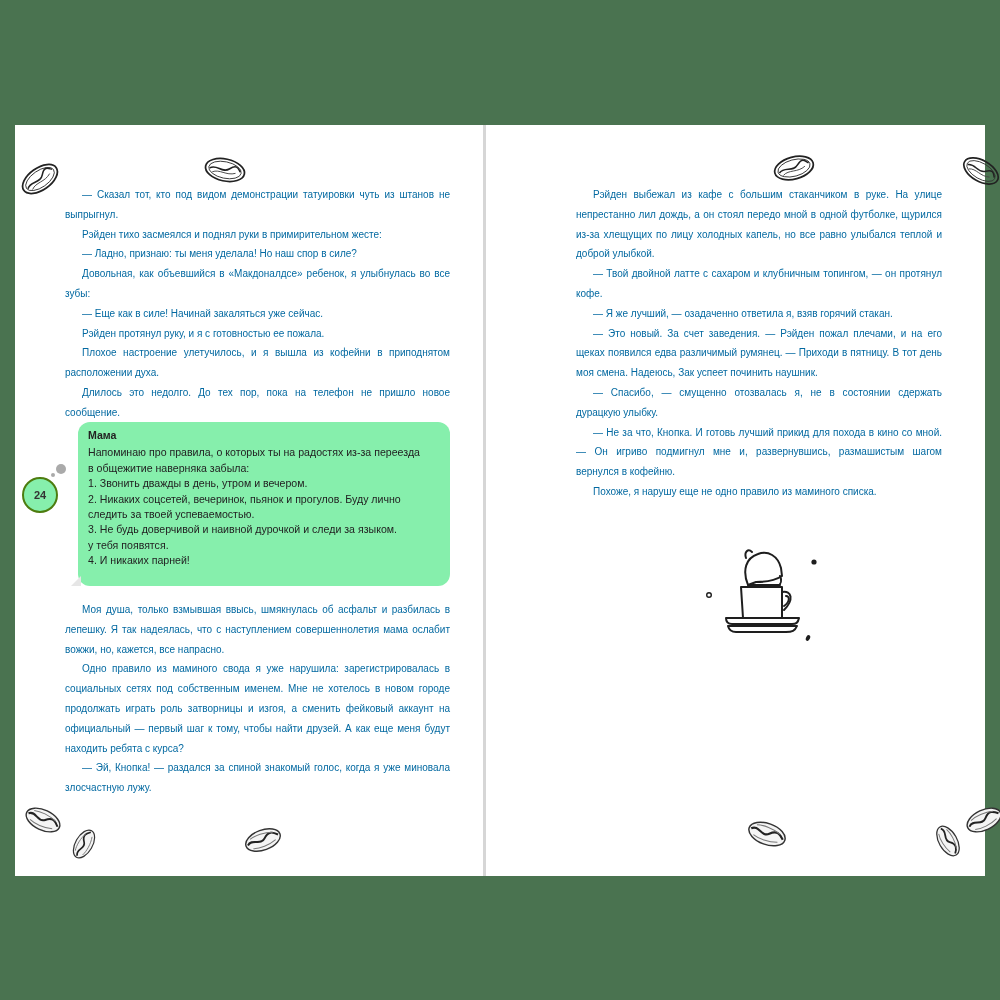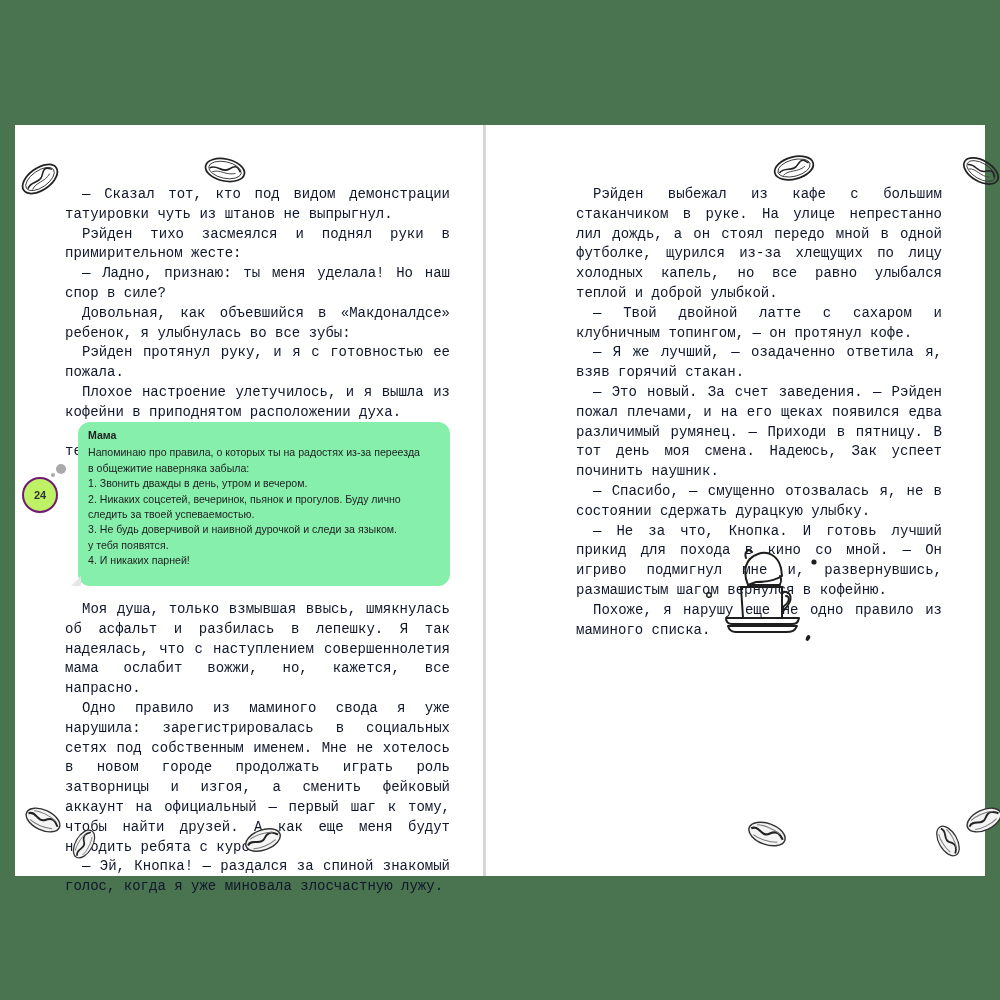--- a/index.html
+++ b/index.html
@@ -11,46 +11,46 @@
     position:absolute; left:15px; top:125px; width:970px; height:751px; background:#ffffff;
   }
   .gutter {
     position:absolute; left:468px; top:0; width:3px; height:751px; background:#d6d6d6;
   }
   .page { position:absolute; top:0; height:751px; }
   .page-left { left:0; width:468px; }
   .page-right { left:471px; width:499px;margin-left:46px; }
 
   .text-col {
-    position:absolute; color:#0f172a;
-    font-family:Liberation Mono, monospace; font-size:14px; line-height:19.8px;
+    position:absolute; color:#0369a1;
+    font-family:Liberation Sans, sans-serif; font-size:10px; line-height:19.8px;
   }
   .page-left .text-col { left:50px; width:385px; }
   .page-right .text-col { left:44px; width:366px; }
   .para { margin:0; text-align:justify; text-indent:17px; }
 
   .bubble {
     position:absolute; left:63px; top:297px; width:372px; height:164px;
     background:#86efac; border-radius:12px;
     font-family:"Liberation Sans", sans-serif; font-size:10.6px; line-height:15.4px; color:#222;
     padding:6px 10px 0 10px; box-sizing:border-box;
   }
   .bubble::after {
     content:""; position:absolute; left:-7px; bottom:0; width:0; height:0;
     border-bottom:10px solid #e6e6e6; border-left:10px solid transparent;
   }
   .bubble .sender { font-weight:bold; margin-bottom:2px; }
   .bubble .line { white-space:nowrap; }
 
   .page-num {
     position:absolute; left:7px; top:352px; width:36px; height:36px; border-radius:50%;
-    border:2px solid #701a75; box-sizing:border-box;
+    border:2px solid #4d7c0f; box-sizing:border-box;
     display:flex; align-items:center; justify-content:center;
     font-family:"Liberation Sans", sans-serif; font-weight:bold; font-size:11px; color:#333;
-    background:#bef264;
+    background:#86efac;
   }
   .dot { position:absolute; border-radius:50%; background:#aaa; }
 
   .bean { position:absolute; }
   .illustration { position:absolute; }
 </style>
 </head>
 <body>
 
 <svg width="0" height="0" style="position:absolute">
@@ -79,20 +79,21 @@
       </svg>
     <svg class="bean" style="left:188px;top:30px" width="44" height="30" viewBox="0 0 40 24">
         <use href="#bean-outline" transform="rotate(12 20 12)"></use>
       </svg>
 
     <div class="text-col" style="top:60px">
       <p class="para">— Сказал тот, кто под видом демонстрации татуировки чуть из штанов не выпрыгнул.</p>
       <p class="para">Рэйден тихо засмеялся и поднял руки в примирительном жесте:</p>
       <p class="para">— Ладно, признаю: ты меня уделала! Но наш спор в силе?</p>
       <p class="para">Довольная, как объевшийся в «Макдоналдсе» ребенок, я улыбнулась во все зубы:</p>
+      <p class="para">— Еще как в силе! Начинай закаляться уже сейчас.</p>
       <p class="para">Рэйден протянул руку, и я с готовностью ее пожала.</p>
       <p class="para">Плохое настроение улетучилось, и я вышла из кофейни в приподнятом расположении духа.</p>
       <p class="para">Длилось это недолго. До тех пор, пока на телефон не пришло новое сообщение.</p>
     </div>
 
     <div class="dot" style="left:41px;top:339px;width:10px;height:10px;"></div>
     <div class="dot" style="left:36px;top:348px;width:4px;height:4px;"></div>
     <div class="page-num">24</div>
 
     <div class="bubble">

